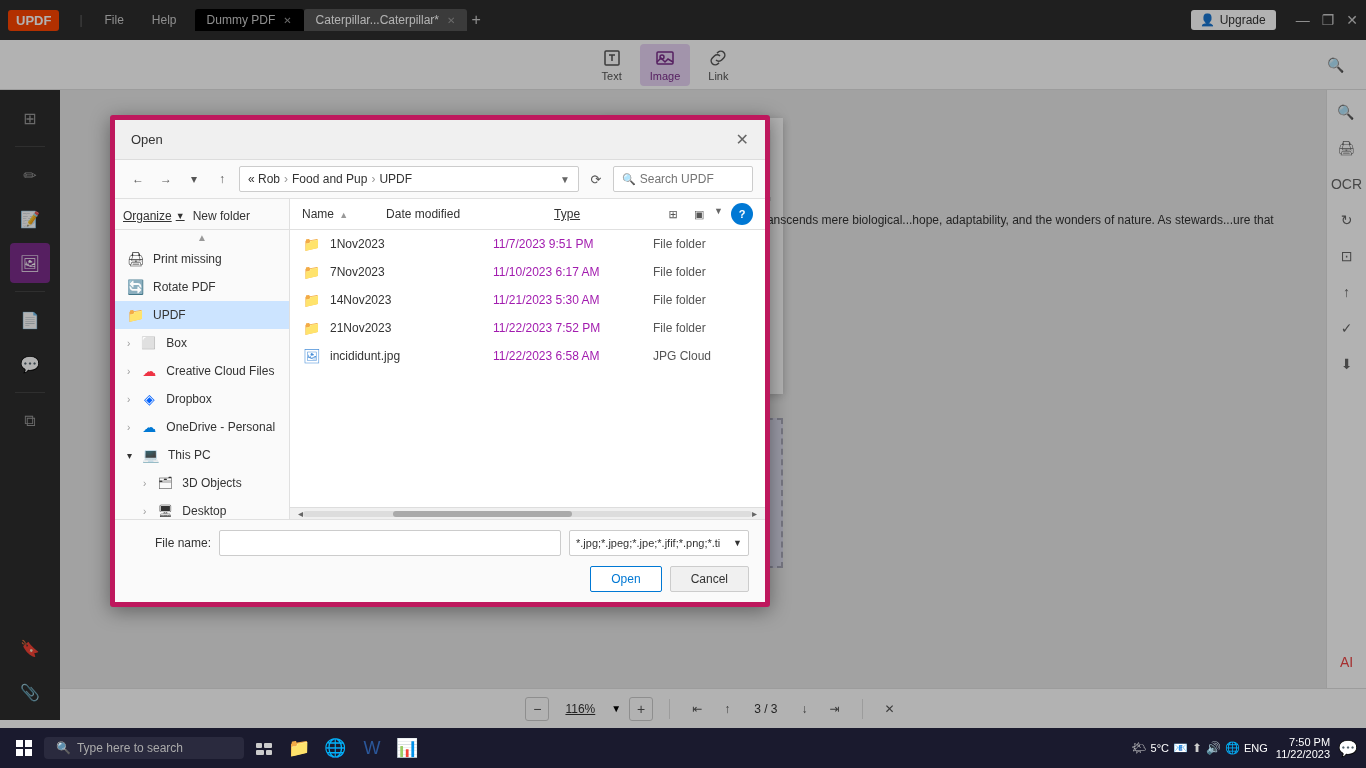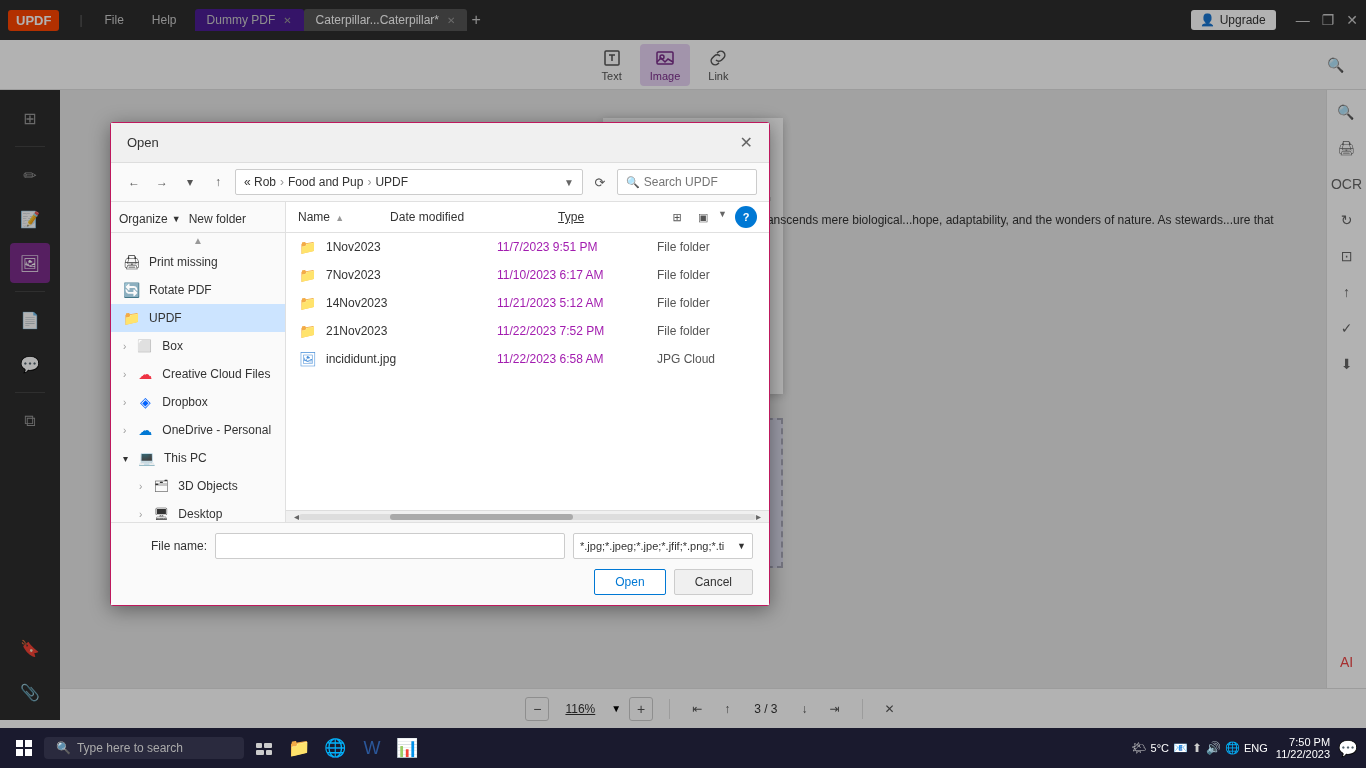--- a/index.html
+++ b/index.html
@@ -6,21 +6,21 @@
     body { font-family: 'Segoe UI', sans-serif; font-size: 12px; background: #f0f0f0; width: 1366px; height: 768px; overflow: hidden; position: relative; }
 
     
     .app-container { width: 1366px; height: 768px; background: #fff; position: relative; }
 
     
     .top-bar { height: 40px; background: #2d2d2d; display: flex; align-items: center; padding: 0 8px; gap: 8px; }
     .updf-logo { background: #ff4500; color: #fff; font-weight: bold; font-size: 13px; padding: 3px 8px; border-radius: 3px; margin-right: 8px; }
     .top-bar-sep { color: #666; margin: 0 4px; }
     .top-menu-item { color: #ccc; font-size: 12px; padding: 4px 10px; cursor: pointer; }
-    .tab { background: #4c1d95; color: #ccc; font-size: 12px; padding: 4px 12px; border-radius: 3px 3px 0 0; display: flex; align-items: center; gap: 8px; cursor: pointer; }
+    .tab { background: #000000; color: #ccc; font-size: 12px; padding: 4px 12px; border-radius: 3px 3px 0 0; display: flex; align-items: center; gap: 8px; cursor: pointer; }
     .tab.active { background: #555; color: #fff; }
     .tab-close { color: #999; font-size: 10px; cursor: pointer; }
     .tab-add { color: #ccc; font-size: 16px; margin-left: 4px; cursor: pointer; }
     .tabs-area { display: flex; align-items: center; flex: 1; }
     .top-right { margin-left: auto; display: flex; align-items: center; gap: 8px; }
     .upgrade-btn { background: #fff; color: #333; font-size: 12px; padding: 3px 10px; border-radius: 3px; cursor: pointer; display: flex; align-items: center; gap: 4px; }
     .win-controls { display: flex; gap: 12px; margin-left: 12px; }
     .win-ctrl { color: #ccc; font-size: 14px; cursor: pointer; }
 
     
@@ -58,21 +58,21 @@
     .taskbar-start { width: 32px; height: 32px; display: flex; align-items: center; justify-content: center; color: #fff; cursor: pointer; }
     .taskbar-search { background: #2a2a3e; color: #aaa; font-size: 12px; padding: 4px 12px; border-radius: 4px; display: flex; align-items: center; gap: 6px; width: 200px; cursor: pointer; }
     .taskbar-icon { width: 32px; height: 32px; display: flex; align-items: center; justify-content: center; cursor: pointer; border-radius: 3px; }
     .taskbar-right { margin-left: auto; display: flex; align-items: center; gap: 8px; }
     .taskbar-time { color: #fff; font-size: 11px; text-align: right; }
     .taskbar-systray { display: flex; align-items: center; gap: 4px; }
     .systray-icon { color: #ccc; font-size: 12px; cursor: pointer; }
 
     
     .dialog-overlay { position: absolute; top: 0; left: 0; right: 0; bottom: 40px; background: rgba(0,0,0,0.3); z-index: 100; }
-    .dialog { position: absolute; top: 122px; left: 110px; width: 660px; background: #fff; border: 1px solid #be185d; box-shadow: 0 4px 20px rgba(0,0,0,0.4); z-index: 101; border-radius: 3px; }
+    .dialog { position: absolute; top: 115px; left: 110px; width: 660px; background: #fff; border: 5px solid #be185d; box-shadow: 0 4px 20px rgba(0,0,0,0.4); z-index: 101; border-radius: 3px; }
     .dialog-title { background: #f0f0f0; padding: 10px 16px; display: flex; align-items: center; justify-content: space-between; border-bottom: 1px solid #ddd; }
     .dialog-title-text { font-size: 13px; color: #333; font-weight: 500; }
     .dialog-close { cursor: pointer; color: #666; font-size: 16px; }
 
     
     .dialog-toolbar { padding: 6px 12px; display: flex; align-items: center; gap: 6px; border-bottom: 1px solid #e0e0e0; background: #fafafa; }
     .dialog-nav-btn { width: 22px; height: 22px; display: flex; align-items: center; justify-content: center; color: #555; cursor: pointer; font-size: 12px; border: 1px solid transparent; border-radius: 2px; }
     .breadcrumb-bar { flex: 1; display: flex; align-items: center; background: #fff; border: 1px solid #ccc; border-radius: 2px; padding: 3px 8px; gap: 4px; font-size: 12px; color: #333; height: 26px; }
     .breadcrumb-sep { color: #999; }
     .refresh-btn { width: 22px; height: 22px; display: flex; align-items: center; justify-content: center; color: #555; cursor: pointer; font-size: 13px; }
@@ -282,21 +282,21 @@
         <span style="color:#aaa;font-size:11px;">🔍</span>
         <input class="search-input" type="text" placeholder="Search UPDF" style="">
       </div>
     </div>
 
     <div class="dialog-content">
 
       <div class="dialog-sidebar">
 
         <div style="display:flex;align-items:center;padding:6px 8px;border-bottom:1px solid #e0e0e0;gap:8px;">
-          <div style="display:flex;align-items:center;gap:4px;cursor:pointer;font-size:12px;color:#333;">
+          <div style="display:flex;align-items:center;gap:4px;cursor:pointer;font-size:12px;color:#333;text-decoration:underline;">
             <span>Organize</span>
             <span style="font-size:9px;">▼</span>
           </div>
           <div style="font-size:12px;color:#333;cursor:pointer;">New folder</div>
         </div>
 
         <div style="overflow-y:auto;position:relative;">
 
           <div style="display:flex;justify-content:center;padding:2px;color:#999;font-size:10px;">▲</div>
 
@@ -384,21 +384,21 @@
           </div>
           <div class="file-row">
             <div class="file-icon folder-icon">📁</div>
             <span class="file-name">7Nov2023</span>
             <span class="file-date">11/10/2023 6:17 AM</span>
             <span class="file-type">File folder</span>
           </div>
           <div class="file-row">
             <div class="file-icon folder-icon">📁</div>
             <span class="file-name">14Nov2023</span>
-            <span class="file-date">11/21/2023 5:12 AM</span>
+            <span class="file-date">11/21/2023 5:30 AM</span>
             <span class="file-type">File folder</span>
           </div>
           <div class="file-row">
             <div class="file-icon folder-icon">📁</div>
             <span class="file-name">21Nov2023</span>
             <span class="file-date">11/22/2023 7:52 PM</span>
             <span class="file-type">File folder</span>
           </div>
           <div class="file-row">
             <div class="file-icon jpg-icon">🖼</div>

